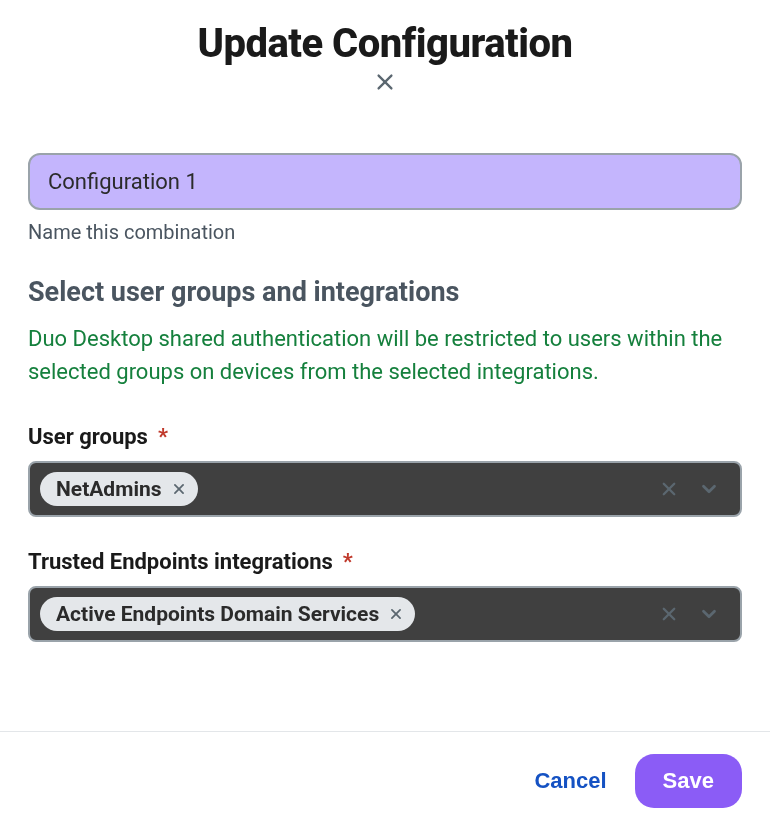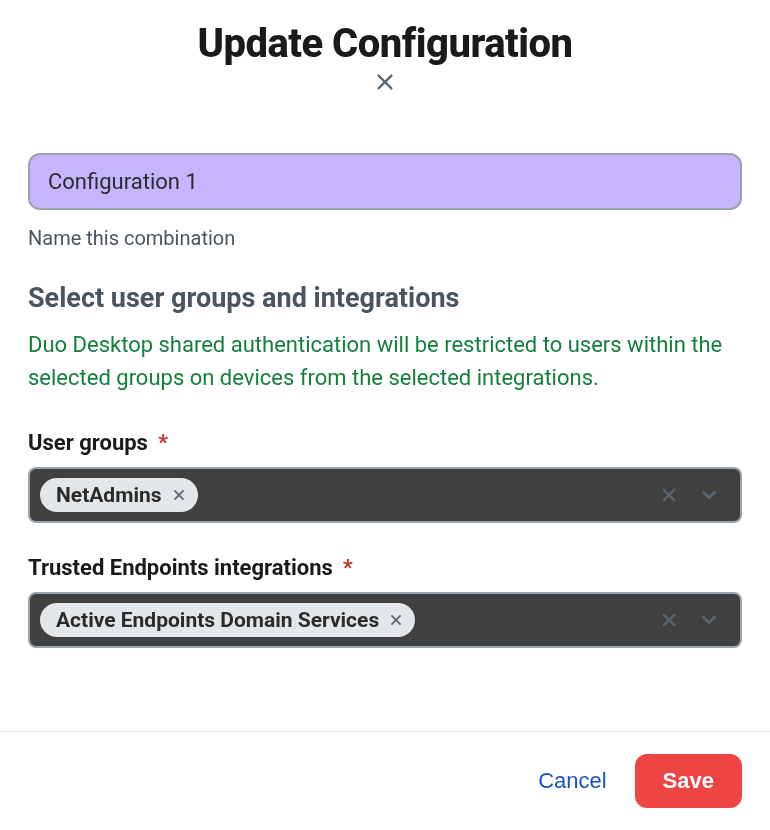--- a/index.html
+++ b/index.html
@@ -67,21 +67,21 @@
       margin-top: 24px;
       padding: 14px 18px;
       font-size: 22px;
       border: 2px solid #9aa3aa;
       border-radius: 12px;
       font-family: inherit;
       color: #2b2b2b;
       background: #c4b5fd;
     }
     .help-text {
-      margin-top: 16px;
+      margin-top: 10px;
       font-size: 20px;
       color: #4a5560;
     }
     .section-heading {
       font-size: 27px;
       font-weight: 700;
       color: #4a5560;
       margin-bottom: 14px;
     }
     .section-desc {
@@ -158,33 +158,33 @@
       display: flex;
       justify-content: flex-end;
       align-items: center;
       gap: 22px;
     }
     .btn-link {
       background: none;
       border: none;
       color: #1552c3;
       font-size: 22px;
-      font-weight: 400;
+      font-weight: 700;
       cursor: pointer;
       padding: 8px 6px;
     }
     .btn-primary {
-      background: #ef4444;
+      background: #8b5cf6;
       border: none;
       color: #fff;
       font-size: 22px;
       font-weight: 700;
       cursor: pointer;
       padding: 14px 28px;
-      border-radius: 12px;
+      border-radius: 19px;
     }
     svg { display: block; }
   </style>
 </head>
 <body>
 
 <div class="modal">
 
   <div class="modal-header">
     <h1 class="modal-title">Update Configuration</h1>

